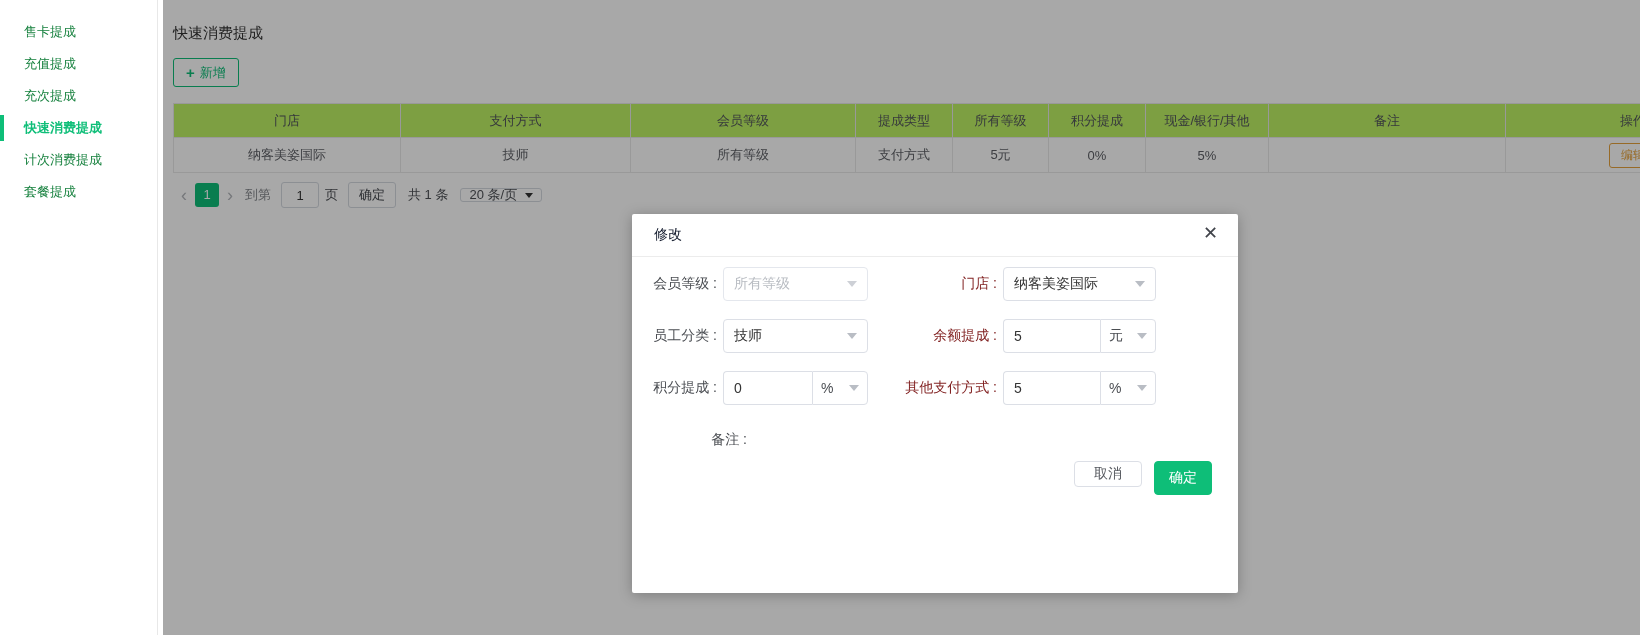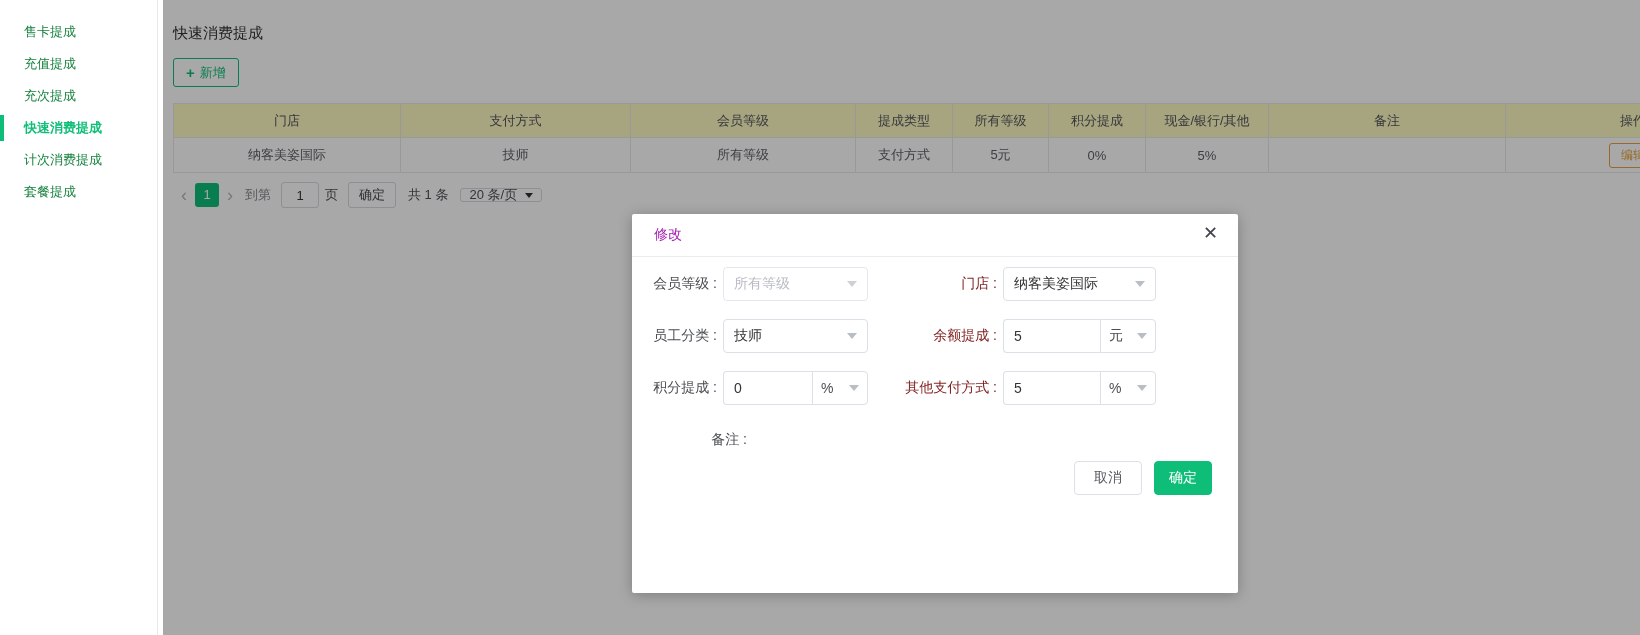--- a/index.html
+++ b/index.html
@@ -18,21 +18,21 @@
   
   .main { position:absolute; left:163px; top:0; right:0; height:635px; background:#fff; }
   .page-title { position:absolute; left:10px; top:24px; font-size:15px; color:#333; }
   .add-btn { position:absolute; left:10px; top:58px; height:29px; padding:0 12px;
     background:#fff; border:1px solid #0ebe78; border-radius:3px; color:#0ebe78;
     font-size:13px; cursor:pointer; display:flex; align-items:center; }
   .add-btn .plus { font-size:15px; font-weight:bold; margin-right:5px; line-height:1; }
 
   table.grid { position:absolute; left:10px; top:103px; width:1587px; border-collapse:collapse; table-layout:fixed; }
   table.grid th, table.grid td { border:1px solid #e9e9e9; text-align:center; font-weight:normal; }
-  table.grid th { height:34px; background:#fef9c3; color:#53565c; font-size:13px; }
+  table.grid th { height:34px; background:#bef264; color:#53565c; font-size:13px; }
   table.grid td { height:35px; background:#fff; color:#5e6066; font-size:13px; }
   .edit-btn { display:inline-block; padding:3px 11px; border:1px solid #e6a23c; color:#e6a23c;
     background:transparent; border-radius:3px; font-size:12px; cursor:pointer; }
 
   .pagination { position:absolute; left:10px; top:181px; height:28px; display:flex;
     align-items:center; font-size:13px; color:#4e5156; }
   .pg-arrow { font-size:18px; color:#b3b6bb; padding:0 8px; cursor:pointer; line-height:1; }
   .pg-cur { width:24px; height:24px; background:#0ebe78; color:#fff; border-radius:3px;
     text-align:center; line-height:24px; font-size:13px; cursor:pointer; }
   .pg-label { margin:0 4px; color:#85888d; }
@@ -50,21 +50,21 @@
 
   
   .overlay { position:absolute; left:163px; top:0; right:0; height:635px;
     background:rgba(0,0,0,0.34); z-index:10; }
 
   
   .modal { position:absolute; left:632px; top:214px; width:606px; height:379px;
     background:#fff; z-index:20; box-shadow:0 2px 14px rgba(0,0,0,0.25); border-radius:2px; }
   .modal-header { height:43px; border-bottom:1px solid #ececec; display:flex;
     align-items:center; padding:0 22px; position:relative; }
-  .modal-title { font-size:14px; color:#a21caf; }
+  .modal-title { font-size:14px; color:#0f172a; }
   .modal-close { position:absolute; right:20px; top:10px; font-size:18px; color:#41444b;
     cursor:pointer; background:none; border:none; line-height:1; }
   .modal-body { padding-top:10px; }
   .form-row { display:flex; align-items:center; margin-bottom:18px; }
   .lblA { width:91px; text-align:right; padding-right:6px; font-size:14px; color:#4a4d52; white-space:nowrap; }
   .lblB { width:135px; text-align:right; padding-right:6px; font-size:14px; color:#7f1d1d; white-space:nowrap; }
   .ctrlA { width:145px; }
   .ctrlB { width:153px; }
   .select { height:34px; border:1px solid #dcdfe6; border-radius:4px; background:#fff;
     display:flex; align-items:center; justify-content:space-between; padding:0 10px;
@@ -79,21 +79,21 @@
   .ig-unit { width:56px; border:1px solid #dcdfe6; border-radius:0 4px 4px 0; background:#fff;
     display:flex; align-items:center; justify-content:space-between; padding:0 8px;
     font-size:14px; color:#4a4d52; cursor:pointer; }
   .row-remark { align-items:flex-end; margin-bottom:12px;margin-left:30px; }
   .row-remark .lblA { padding-top:8px; }
   .remark-area { width:475px; height:120px; border:1px solid #dcdfe6; border-radius:4px;
     padding:8px 10px; font-size:14px; color:#333; resize:both;
     font-family:"Liberation Sans","DejaVu Sans",sans-serif; }
   .remark-area::placeholder { color:#b9bcc1; }
   .modal-footer { display:flex; justify-content:flex-end; padding-right:26px; }
-  .btn-cancel { height:34px; padding:0 19px; background:#fff; border:1px solid #dcdfe6;
+  .btn-cancel { height:26px; padding:0 19px; background:#fff; border:1px solid #dcdfe6;
     border-radius:4px; font-size:14px; color:#55585e; cursor:pointer; margin-right:12px; }
   .btn-confirm { height:34px; padding:0 14px; background:#0ebe78; border:1px solid #0ebe78;
     border-radius:4px; font-size:14px; color:#fff; cursor:pointer; }
 </style>
 </head>
 <body>
 
 <div class="sidebar">
   <div class="sidebar-inner">
     <div class="side-item">售卡提成</div>

